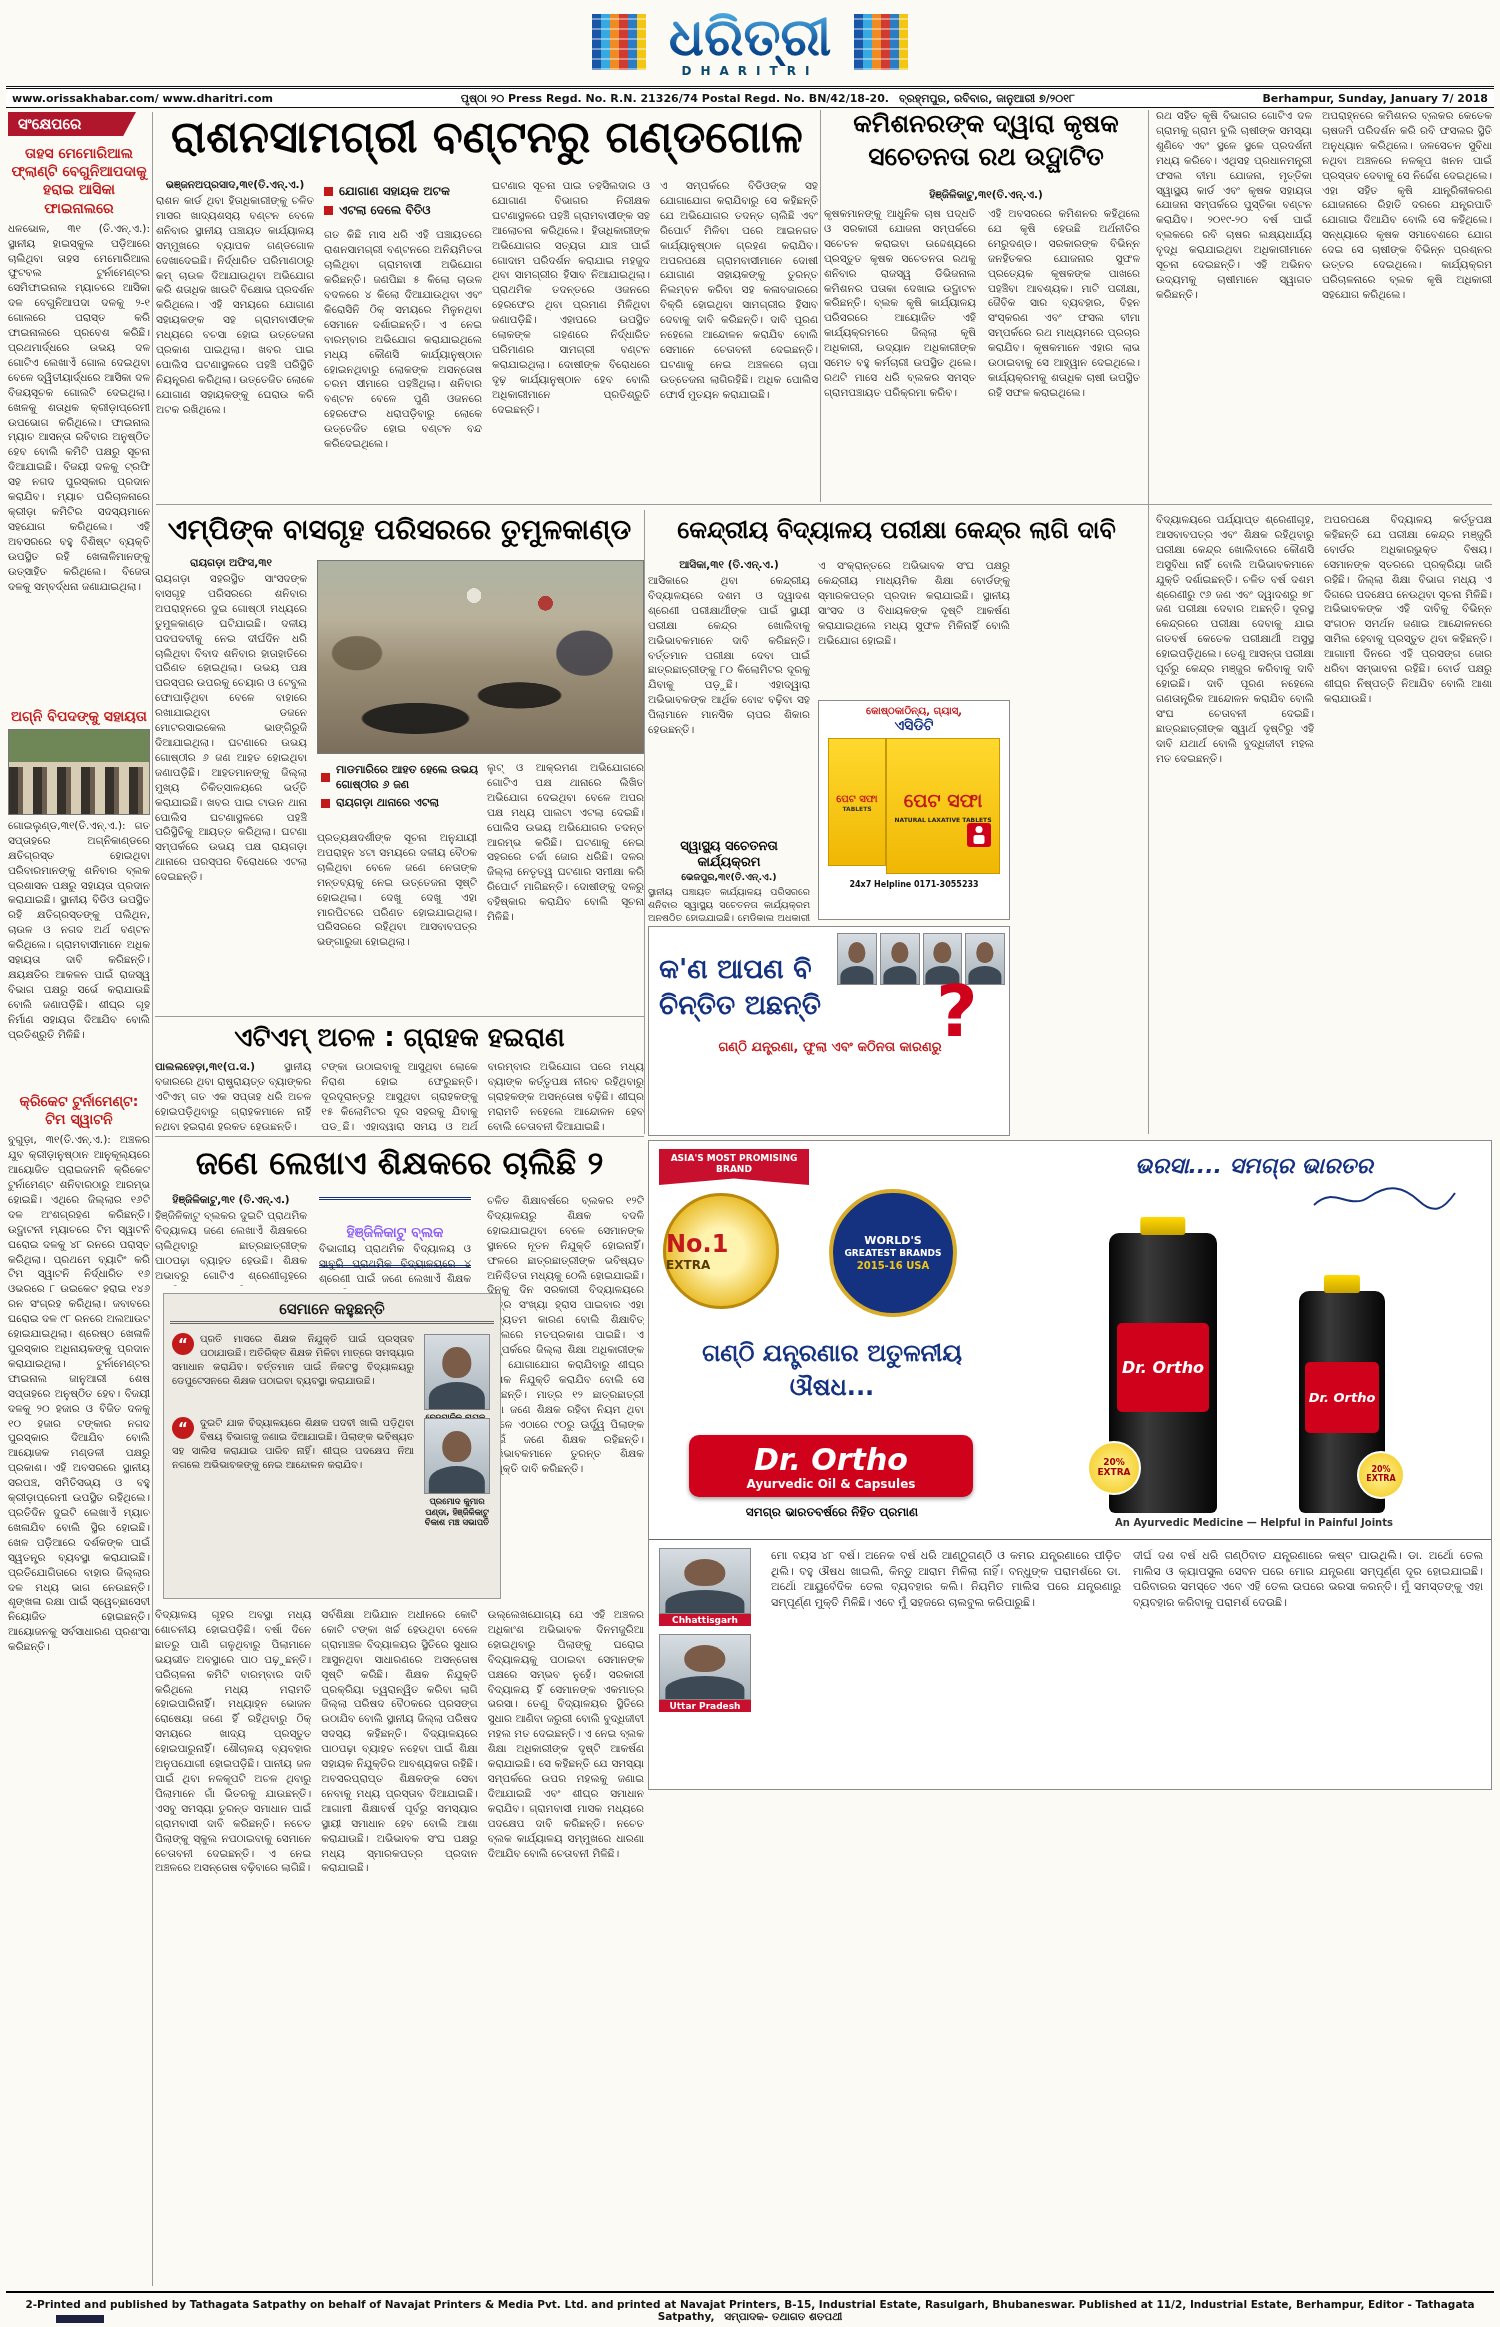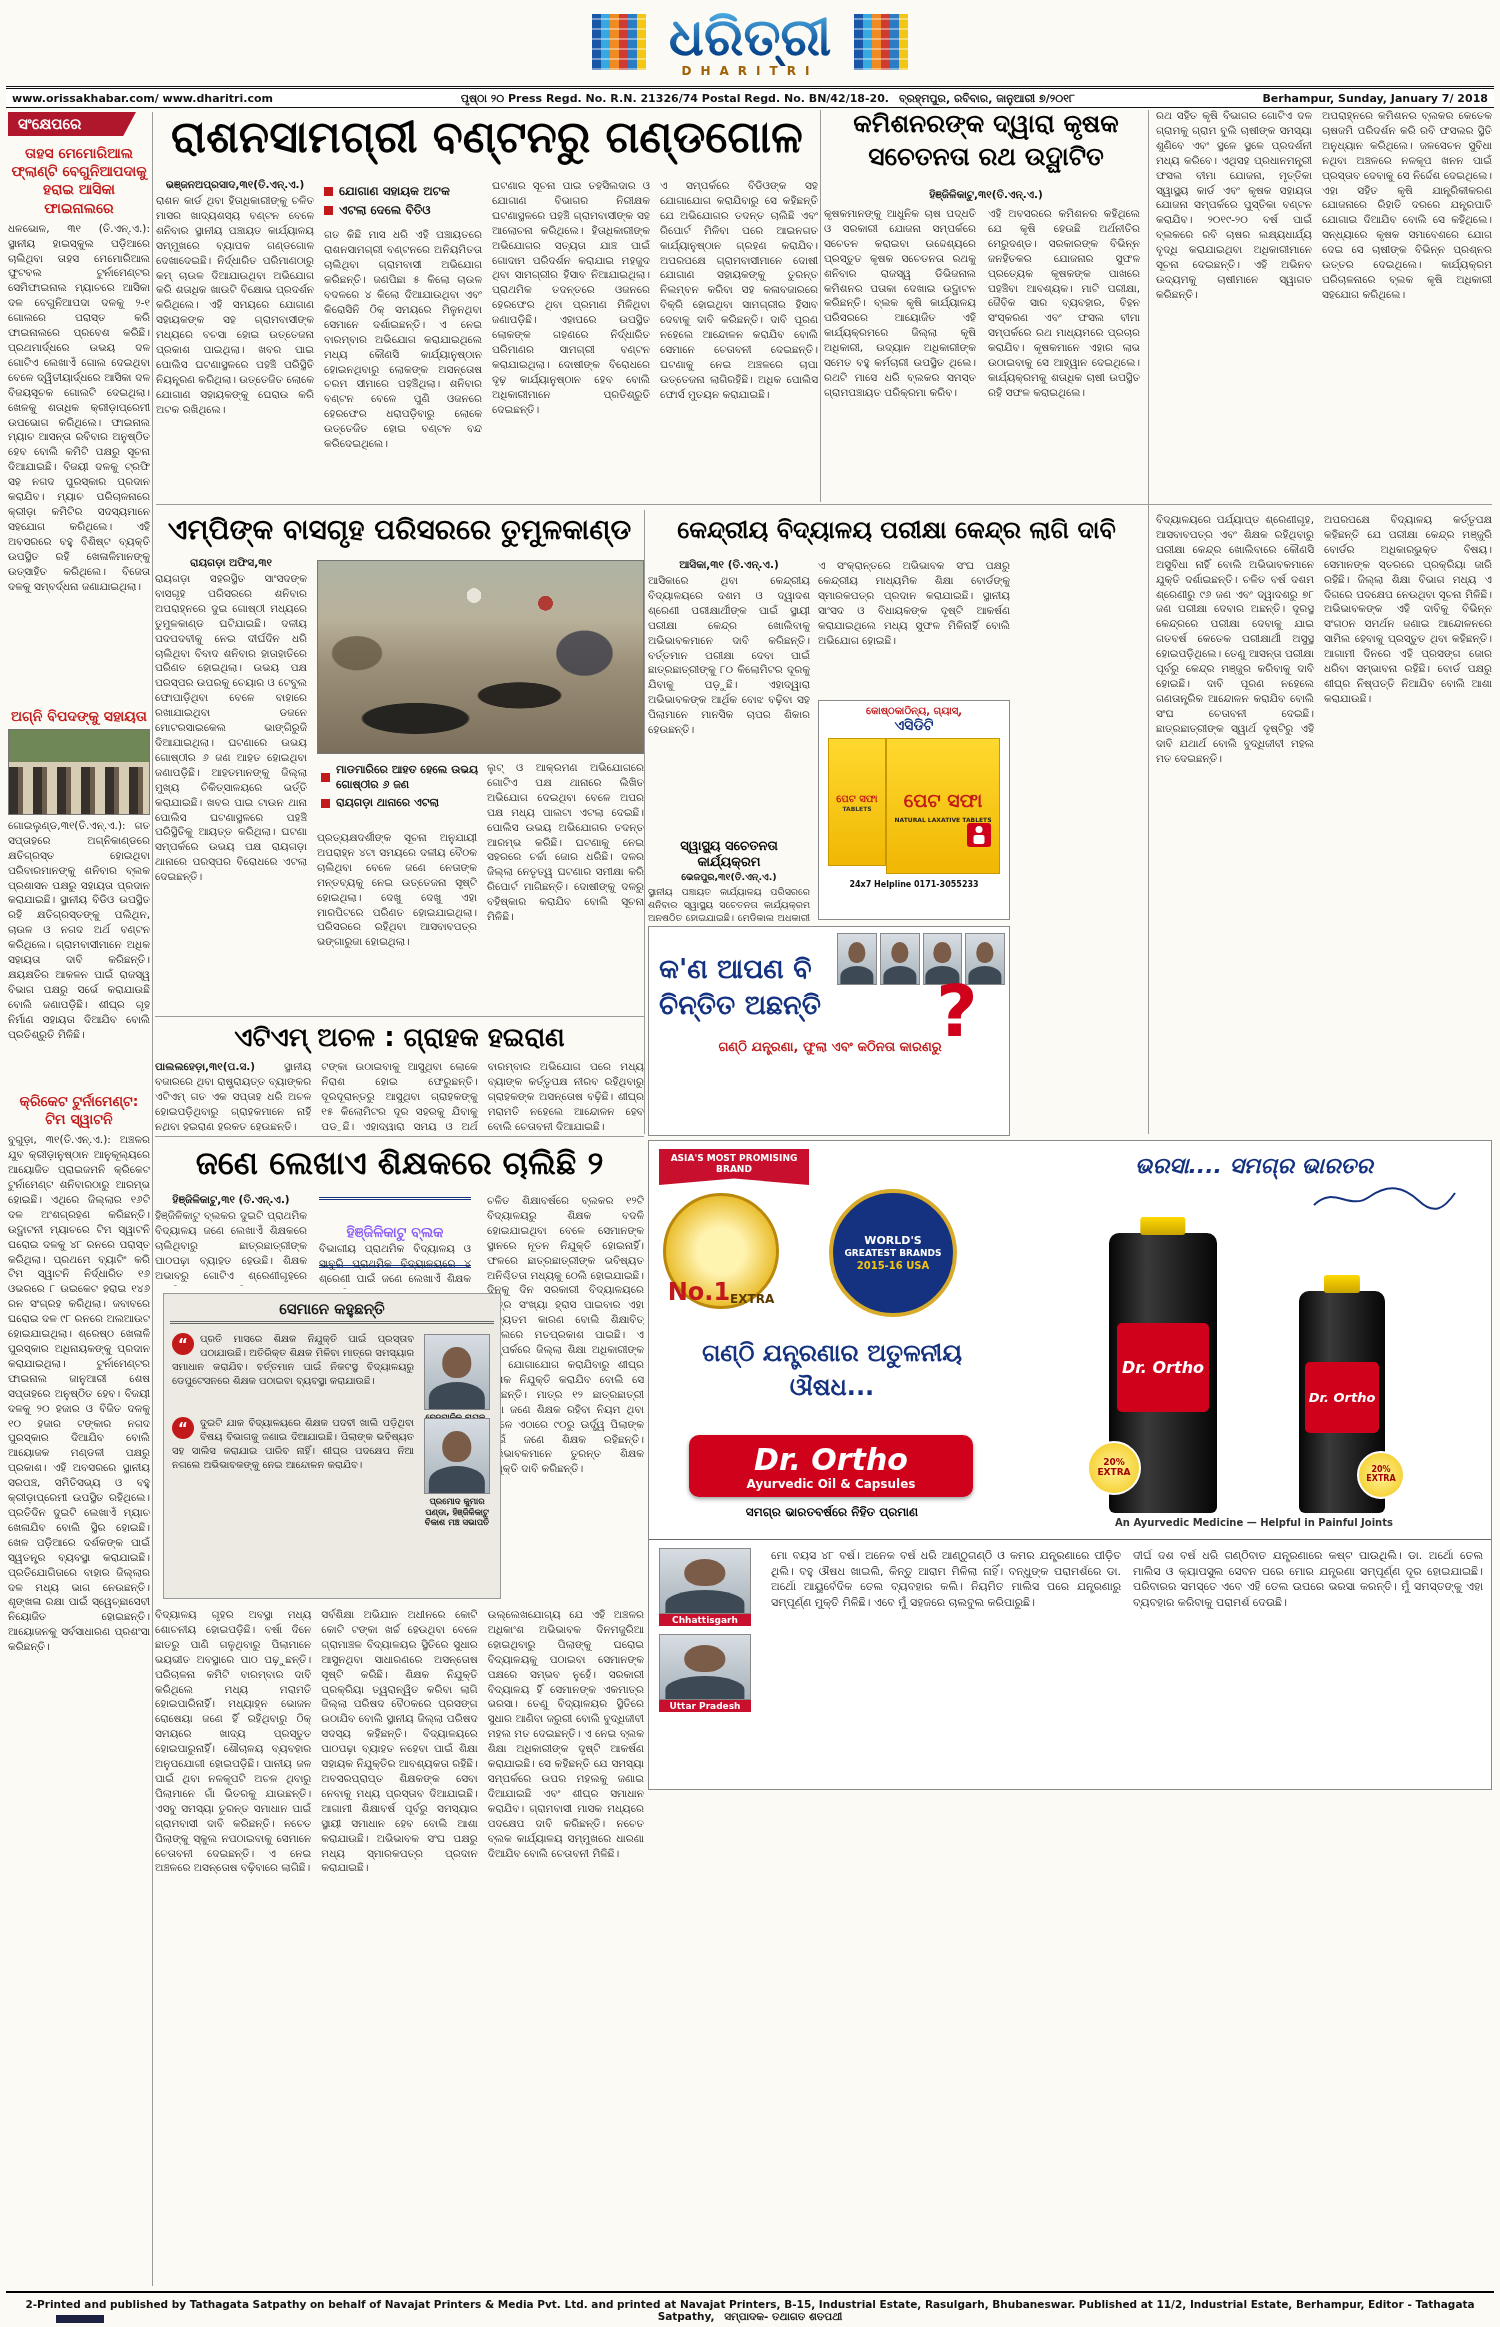--- a/index.html
+++ b/index.html
@@ -10,21 +10,21 @@
   .bt{font-size:10.5px;line-height:1.42;text-align:justify;color:#1a1a1a;overflow:hidden;height:100%}
   .dl{display:block;font-weight:bold;font-size:10.5px;text-align:center;margin-bottom:2px}
   .dl-in{font-weight:bold}
   .hl{font-weight:bold;text-align:center;color:#040404;overflow:hidden}
   .red{color:#c21a1a}.blue{color:#14327f}
   .vline{background:#9a9a9a}.hline{background:#9a9a9a}
   
   .logo{font-size:52px;font-weight:bold;color:#1266ad;line-height:58px;
         background:linear-gradient(180deg,#54b7ec 0%,#0c4c94 70%,#083a77 100%);
         -webkit-background-clip:text;background-clip:text;-webkit-text-fill-color:transparent;display:inline-block}
-  .latin{display:block;font-size:12px;font-weight:bold;letter-spacing:9px;color:#a16207;margin-top:-2px}
+  .latin{display:block;font-size:12px;font-weight:bold;letter-spacing:9px;color:#0c4a6e;margin-top:-2px}
   .mosaic{background:
     repeating-linear-gradient(0deg,rgba(255,255,255,.4) 0 2px,transparent 2px 10px),
     repeating-linear-gradient(90deg,#1956a8 0 9px,#36a9e1 9px 18px,#ef8b22 18px 27px,#cf3b31 27px 36px,#2b7cc4 36px 45px,#f3c614 45px 54px)}
   #infobar{display:flex;justify-content:space-between;align-items:center;border-top:3px double #111;
            border-bottom:1px solid #111;font-size:11px;font-weight:bold;padding:0 6px;background:#fff}
   
   .banner{background:#b0172c;color:#fff;font-weight:bold;font-size:15px;padding:3px 10px;width:128px;
           clip-path:polygon(0 0,100% 0,90% 100%,0 100%)}
   .sb-title{color:#c21a1a;font-weight:bold;font-size:14px;text-align:center;line-height:1.3;margin:8px 0 4px}
   .sb-body{font-size:10.5px;line-height:1.42;text-align:justify;overflow:hidden}
@@ -65,21 +65,21 @@
   .pack{background:linear-gradient(180deg,#ffd92e,#f0b703);border:1px solid #c79600;display:flex;flex-direction:column;
         align-items:center;justify-content:center;text-align:center}
   .wc{position:absolute;right:8px;bottom:26px;width:24px;height:24px;background:#d0021b;border-radius:3px}
   .wc::before{content:"";position:absolute;left:50%;top:3px;width:7px;height:7px;transform:translateX(-50%);
       background:#fff;border-radius:50%}
   .wc::after{content:"";position:absolute;left:50%;bottom:3px;width:11px;height:9px;transform:translateX(-50%);
       background:#fff;border-radius:2px}
   .ribbon{background:#c8102e;color:#fff;font-size:9px;font-weight:bold;text-align:center;line-height:1.25;
           padding:4px 6px;clip-path:polygon(0 0,100% 0,100% 100%,50% 82%,0 100%)}
   .seal-gold{border-radius:50%;background:radial-gradient(#fff3b0 30%,#e8b923 75%,#b9880c 100%);
-             display:flex;align-items:flex-end;justify-content:center;border:3px solid #b9880c;text-align:center}
+             display:flex;flex-direction:column;align-items:flex-start;justify-content:center;border:3px solid #b9880c;text-align:center}
   .seal-blue{border-radius:50%;background:#14327f;border:4px solid #d9ab2a;color:#fff;display:flex;flex-direction:column;
              align-items:center;justify-content:center;text-align:center;line-height:1.3}
   .brandbox{background:#d0021b;border-radius:10px;color:#fff;text-align:center;display:flex;flex-direction:column;
             justify-content:center;box-shadow:0 2px 4px rgba(0,0,0,.4)}
   .bottle{position:absolute;background:linear-gradient(90deg,#060606 0%,#3a3a3a 35%,#060606 100%);border-radius:10px 10px 6px 6px}
   .cap{position:absolute;top:-16px;left:50%;transform:translateX(-50%);width:42%;height:18px;
        background:linear-gradient(#ffd900,#c9a400);border-radius:3px}
   .blabel{position:absolute;left:7%;right:7%;top:32%;height:32%;background:#d0021b;border-radius:5px;color:#fff;
           display:flex;align-items:center;justify-content:center;font-weight:bold;font-style:italic}
   .badge{position:absolute;border-radius:50%;background:radial-gradient(#fff49a,#f3c614);border:2px solid #fff;

